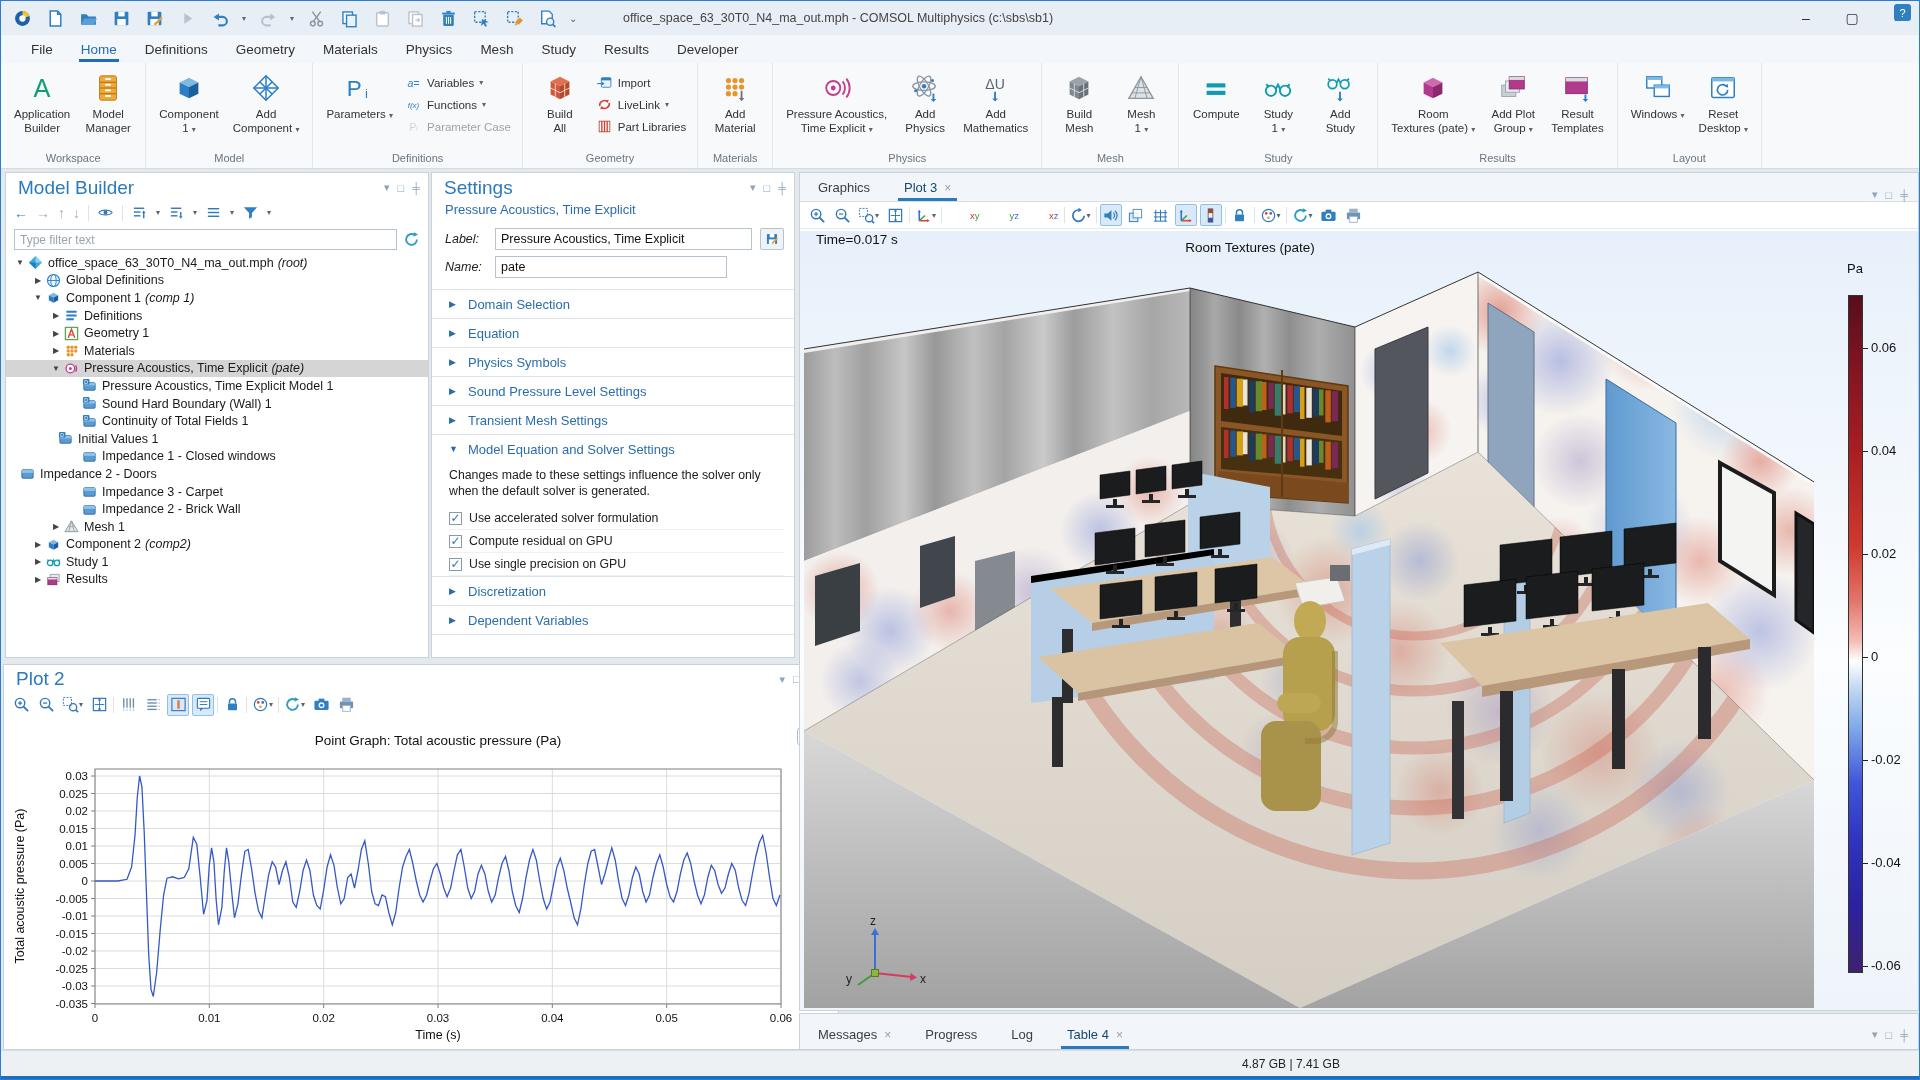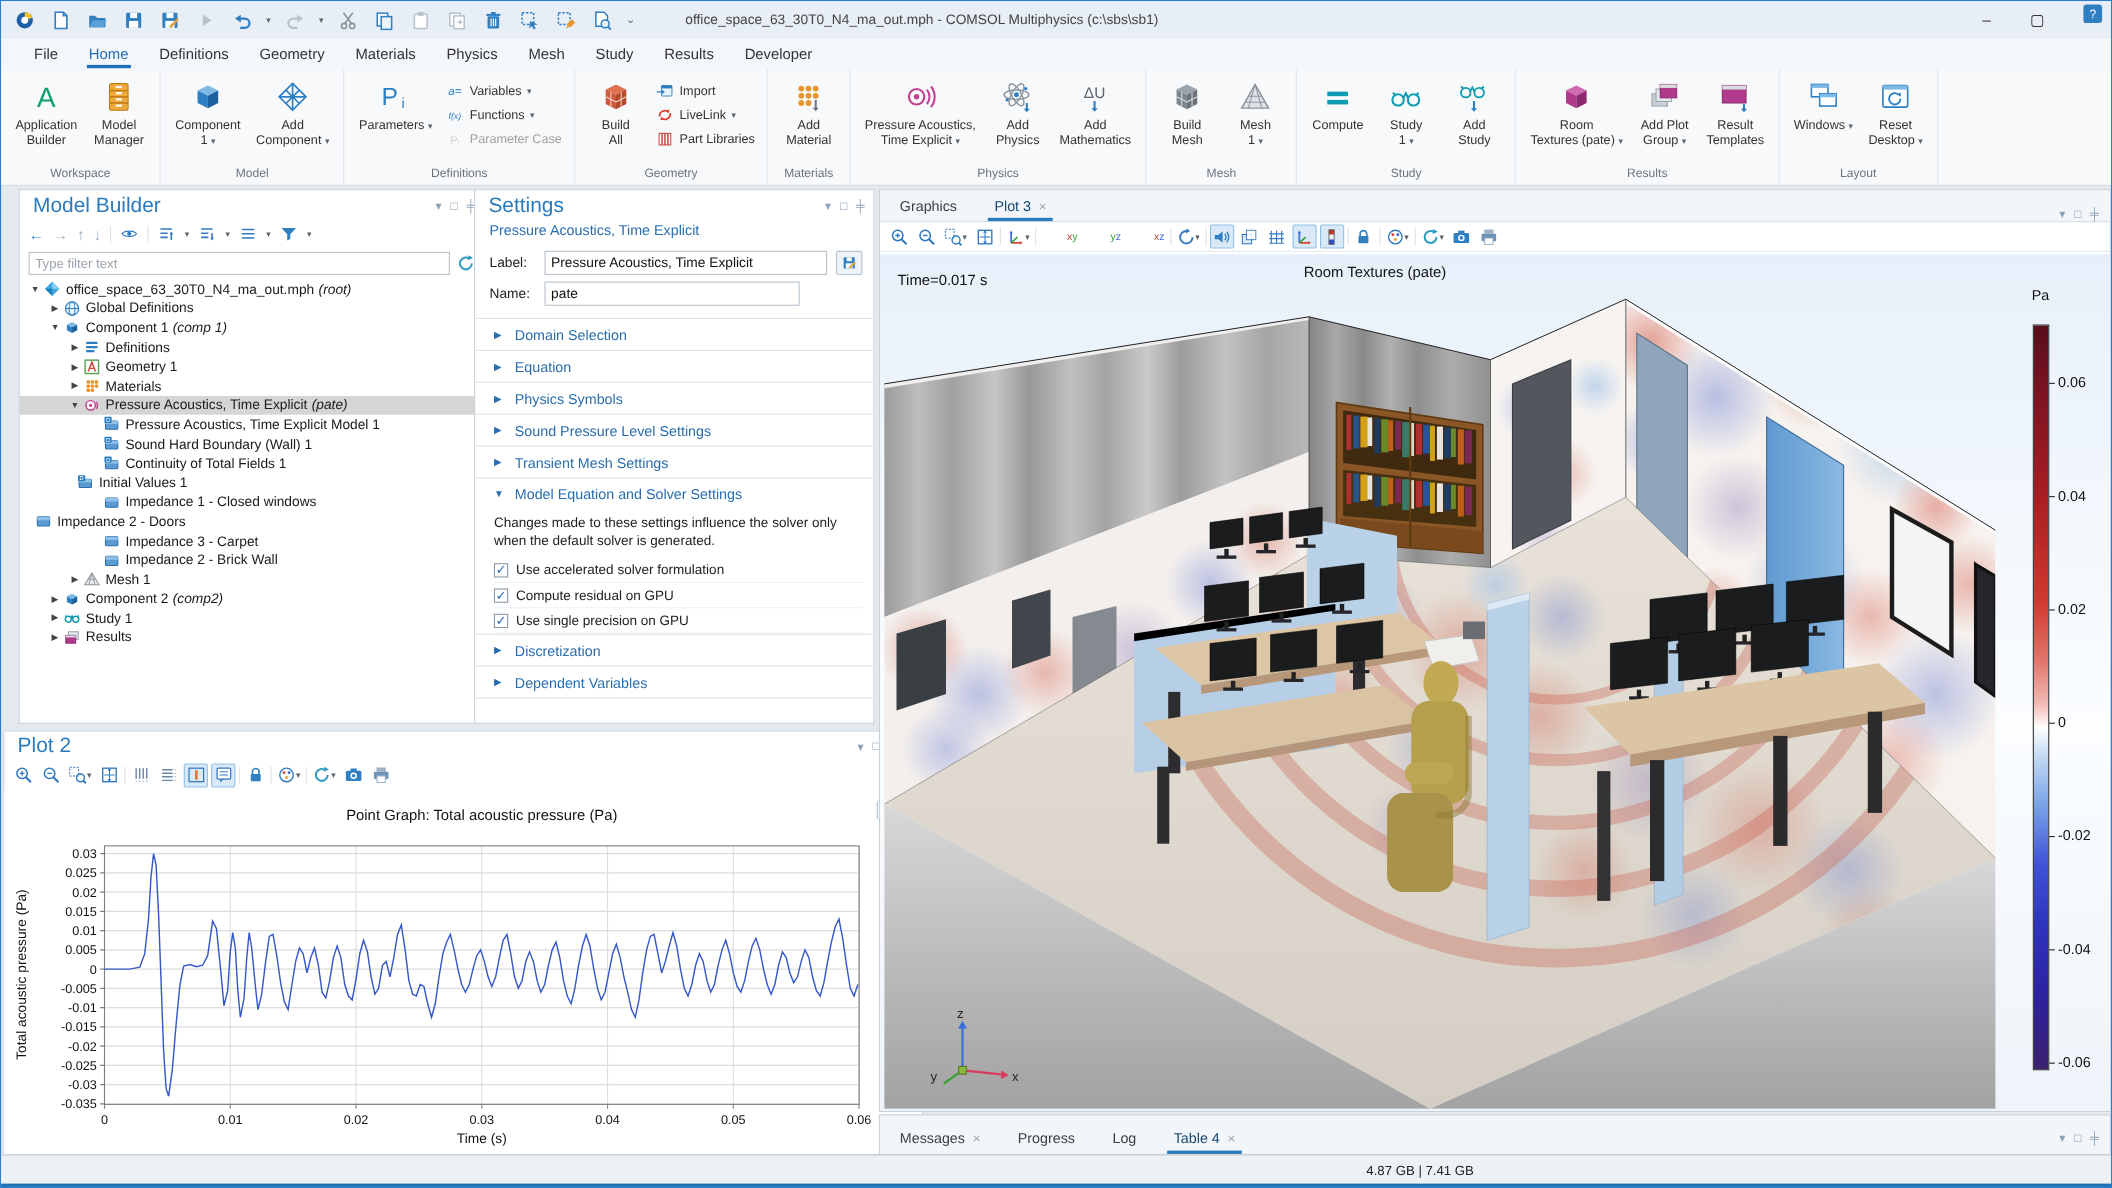--- a/index.html
+++ b/index.html
@@ -48,21 +48,21 @@
   #tree{font-size:12.5px;color:#1a1a1a;margin-top:2px;}
   .trow{height:17.6px;display:flex;align-items:center;white-space:nowrap;}
   .trow.sel{background:#d5d5d5;}
   .tcaret{width:12px;font-size:8px;color:#444;text-align:center;flex:none;}
   .ticon{width:18px;flex:none;display:flex;justify-content:center;}
   .tlab{padding-left:4px;}
   .tsuf{font-style:italic;padding-left:4px;}
   
   #set-sub{color:#2a6dad;font-size:13px;padding:2px 0 8px 13px;}
   .frow{display:flex;align-items:center;padding:3px 10px 3px 13px;gap:8px;font-size:12.5px;color:#222;}
-  .frow label{width:42px;}
+  .frow label{width:42px;font-style:italic;}
   .frow input{height:22px;border:1px solid #b6c2cd;font-size:12.5px;padding:0 5px;color:#111;font-family:inherit;flex:1;}
   .frow input.short{flex:0 0 232px;}
   .editbtn{width:24px;height:22px;border:1px solid #b6c2cd;background:#eef3f8;display:flex;align-items:center;justify-content:center;border-radius:2px;}
   #set-sections{margin-top:8px;}
   .ssec{border-top:1px solid #dde3e8;height:29px;display:flex;align-items:center;color:#2a6dad;font-size:13px;gap:9px;padding-left:17px;}
   .ssec .sc{font-size:9px;width:10px;}
   .snote{font-size:12.3px;color:#222;padding:4px 16px 8px 17px;line-height:16px;}
   .cbrow{display:flex;align-items:center;gap:7px;min-height:23px;margin:0 10px 0 17px;border-bottom:1px solid #eef1f4;font-size:12.3px;color:#222;}
   .cbox{width:13px;height:13px;border:1px solid #8a9aa8;background:#fff;color:#2f6fbd;font-size:12px;line-height:11px;text-align:center;flex:none;}
   .sborder-bottom{border-bottom:1px solid #dde3e8;}
@@ -73,21 +73,21 @@
   .vlab{font-size:9.5px;color:#555;letter-spacing:0;margin-left:23px;}
   .vlab b{font-weight:normal;}
   
   #gtabs{height:29px;display:flex;align-items:flex-end;background:#f2f5f9;border-bottom:1px solid #d8dee5;padding-left:16px;gap:30px;}
   .gtab{font-size:13px;color:#3a3f45;padding:0 2px 6px;display:flex;gap:7px;align-items:center;position:relative;}
   .gtab .x{color:#9a9fa6;font-size:12px;}
   .gtab.active{color:#15486e;}
   .gtab.active:after{content:"";position:absolute;left:-4px;right:-4px;bottom:0;height:3px;background:#2a7bbd;}
   #gtabs .pcorner{margin-left:auto;padding-right:10px;}
   #gcanvas{position:absolute;left:0;top:58px;right:0;bottom:0;background:linear-gradient(180deg,#e7f0fa 0%,#fbfdff 55%,#eef4fa 100%);overflow:hidden;}
-  #time-label{position:absolute;left:16px;top:16px;font-size:13.5px;color:#111;}
+  #time-label{position:absolute;left:16px;top:1px;font-size:13.5px;color:#111;}
   #gplot-title{position:absolute;left:300px;top:9px;width:300px;text-align:center;font-size:13.5px;color:#111;}
   #colorbar{position:absolute;left:1048px;top:64px;width:15px;height:678px;border:1px solid #333;
     background:linear-gradient(180deg,#570e1b 0%,#7c1322 9%,#a81e22 23%,#cf3a2e 37%,#e2746a 45%,#f3bcb6 51%,#ffffff 54%,#c3d8f2 58%,#7ea8e8 64%,#4156d8 72%,#2f35c0 80%,#2c21a0 90%,#3d2270 100%);}
   #cbunit{position:absolute;left:1040px;top:30px;width:30px;text-align:center;font-size:13px;color:#111;}
   .cbtick{position:absolute;left:1071px;font-size:13px;color:#111;}
   .cbtick:before{content:"";position:absolute;left:-8px;top:8px;width:5px;height:1px;background:#222;}
   
   #plot2-area{position:absolute;left:0;top:54px;right:0;bottom:0;background:#fff;}
   #logo-badge{position:absolute;right:22px;top:8px;width:19px;height:19px;border:1px solid #a8c0d8;border-radius:4px;background:#fff;display:flex;align-items:center;justify-content:center;}
   #logo-badge i{width:12px;height:12px;border-radius:50%;background:conic-gradient(#1d5fa8 0 70%,#f2c230 70% 100%);display:block;}
@@ -1018,21 +1018,21 @@
             <div class="rlab">
               <div>Reset</div>
               <div>Desktop <span class="car">▾</span></div>
             </div>
           </div>
     </div>
     <div class="rglabel">Layout</div>
   </div>
     </div>
 
-  <div class="panel" id="mb-panel" style="left:16px;top:171px;width:424px;height:486px;">
+  <div class="panel" id="mb-panel" style="left:4px;top:171px;width:424px;height:486px;">
     <div class="phead">
       <span class="ptitle">Model Builder</span>
       <span class="pcorner">
           <span>▾</span>
           <span>□</span>
           <span>╪</span>
         </span>
     </div>
     <div id="mb-toolbar">
       <span class="nav" style="color:#2f7fc1">←</span>

